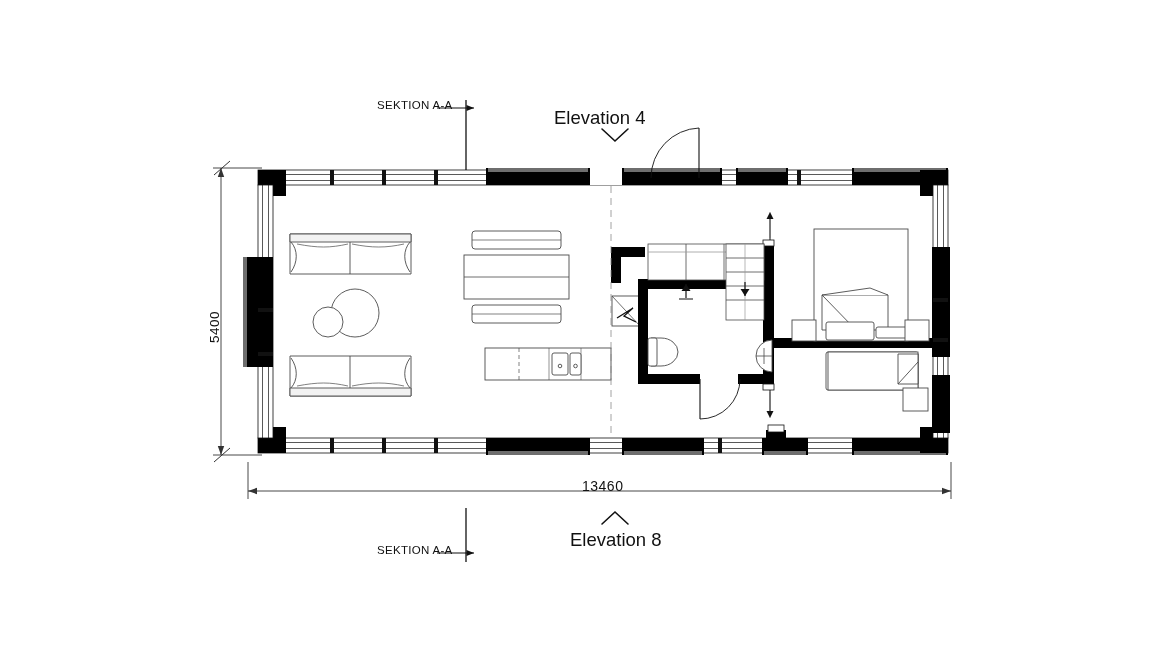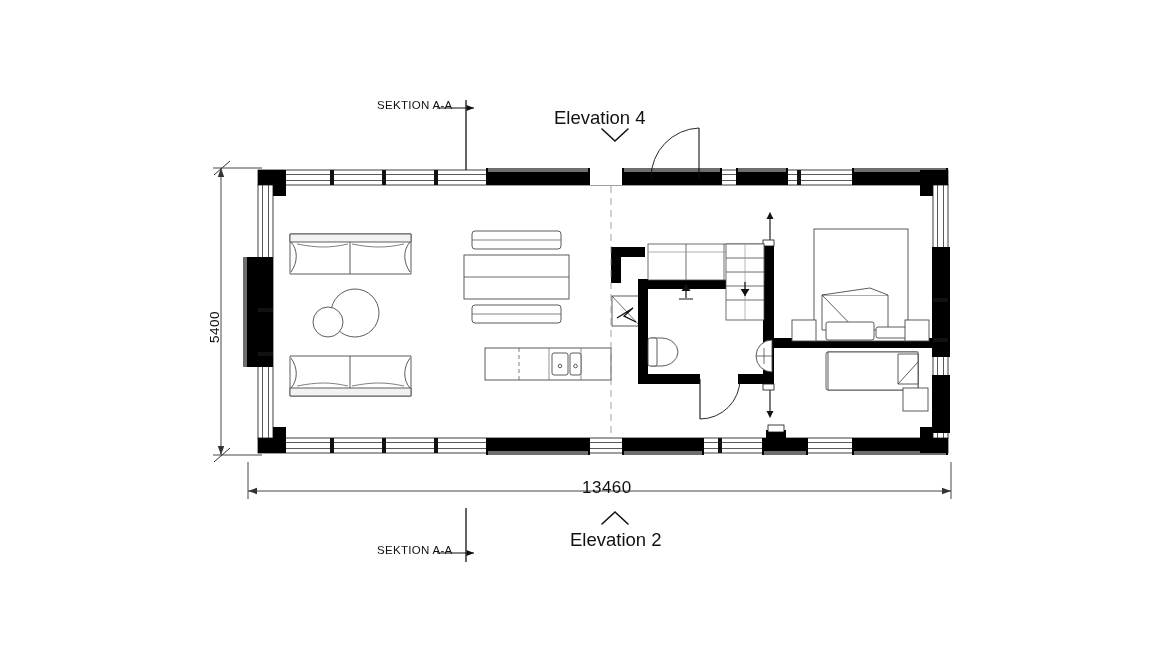--- a/index.html
+++ b/index.html
@@ -35,21 +35,21 @@
     font-family: "Liberation Sans", sans-serif;
   }
   .lbl-section {
     font-size: 11.5px;
     letter-spacing: 0.3px;
   }
   .lbl-elev {
     font-size: 18.5px;
   }
   .lbl-dim {
-    font-size: 17px;
+    font-size: 14px;
     letter-spacing: 0.5px;
   }
   .lbl-dim-v {
     font-size: 13.5px;
     letter-spacing: 0.5px;
     transform: rotate(-90deg);
     transform-origin: left top;
   }
 </style>
 </head>
@@ -352,19 +352,19 @@
     </g>
 
   </svg>
 
   <div class="lbl lbl-section" style="left:377px; top:99px;">SEKTION A-A</div>
 
   <div class="lbl lbl-elev" style="left:554px; top:107px;">Elevation 4</div>
 
   <div class="lbl lbl-section" style="left:377px; top:544px;">SEKTION A-A</div>
 
-  <div class="lbl lbl-elev" style="left:570px; top:529px;">Elevation 2</div>
+  <div class="lbl lbl-elev" style="left:570px; top:529px;">Elevation 8</div>
 
   <div class="lbl lbl-dim" style="left:582px; top:478px;">13460</div>
 
   <div class="lbl lbl-dim-v" style="left:207px; top:343px;">5400</div>
 
 </div>
 
 </body></html>

